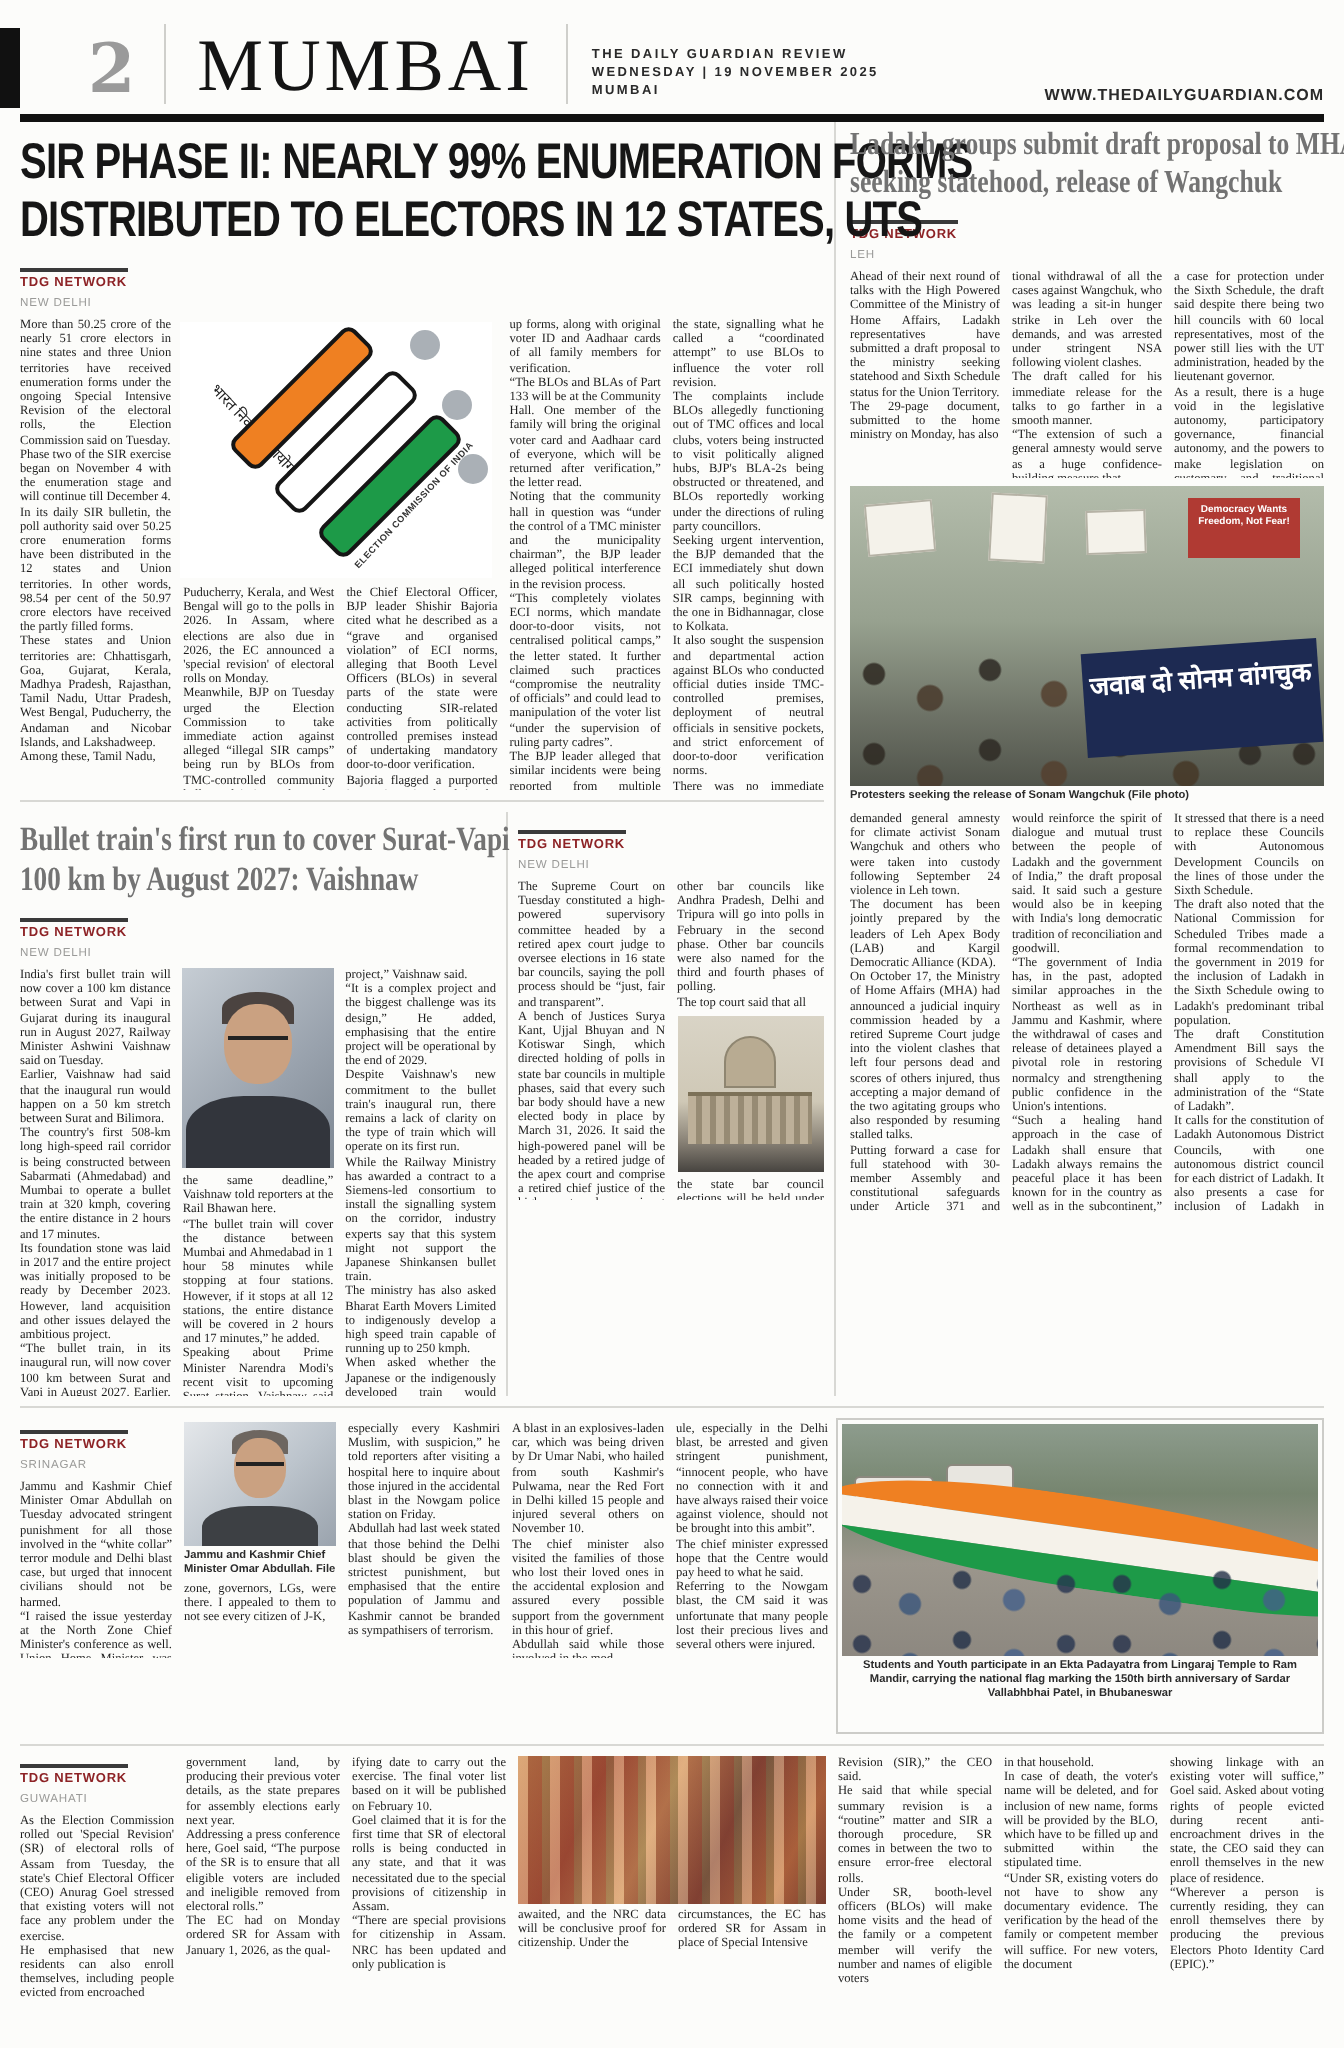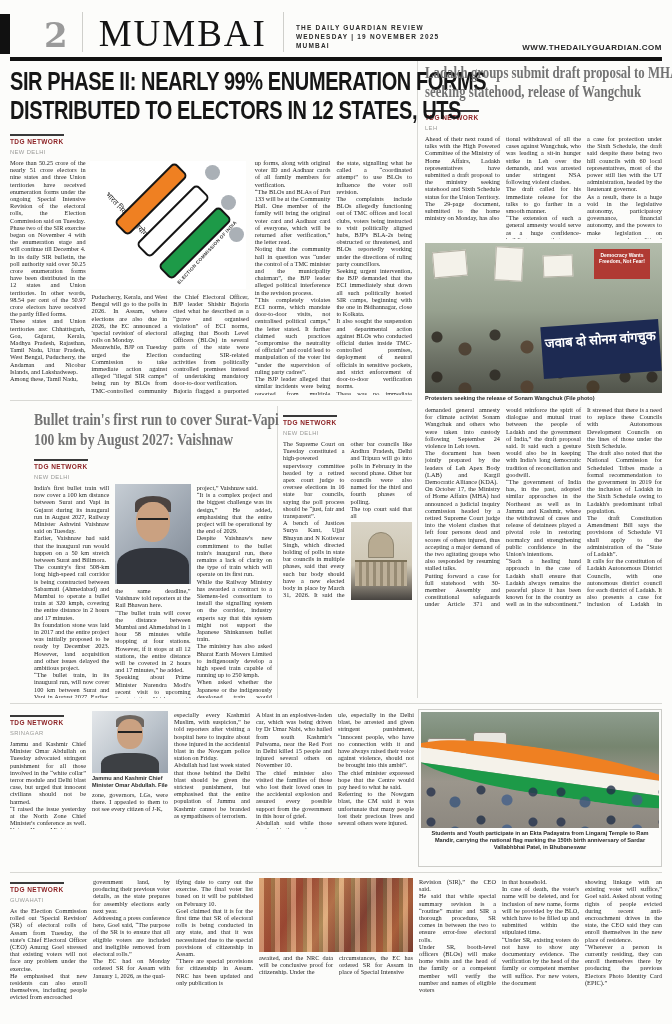--- a/index.html
+++ b/index.html
@@ -53,21 +53,21 @@
   .photo { position:relative; overflow:hidden; }
   .protest { height:150px; margin:4px 0 2px 0; background:linear-gradient(#b3bcab 0%, #97a18f 45%, #6f7468 75%, #51544b 100%); }
   .placard { position:absolute; background:#f4f2ea; border:1px solid #b5b2a5; }
   .placard-red { position:absolute; background:#b03a33; color:#fff; font-family:"Liberation Sans", sans-serif; font-size:5px; font-weight:bold; line-height:6px; padding:3px; text-align:center; }
   .banner-navy { position:absolute; right:2px; bottom:18px; width:118px; height:52px; background:#1d2a52; transform:rotate(-4deg); color:#fff; font-size:13px; font-weight:bold; text-align:center; line-height:17px; padding-top:8px; }
   .crowd { position:absolute; left:0; right:0; bottom:0; height:70px;
     background-image:radial-gradient(circle at 12px 14px, #2e2922 0 5px, transparent 6px), radial-gradient(circle at 40px 26px, #4a3b2d 0 6px, transparent 7px), radial-gradient(circle at 70px 12px, #2e2a24 0 5px, transparent 6px), radial-gradient(circle at 102px 24px, #54402f 0 6px, transparent 7px), radial-gradient(circle at 135px 10px, #2b2620 0 5px, transparent 6px), radial-gradient(circle at 168px 24px, #463827 0 6px, transparent 7px), radial-gradient(circle at 200px 14px, #2e2a24 0 5px, transparent 6px);
     background-size:215px 40px; opacity:.85; }
   
   .mid-row { display:flex; height:292px; overflow:hidden; }
-  .bullet { width:238px;margin-left:24px; }
+  .bullet { width:238px; }
   .bullet .serif-head { font-size:17px; line-height:20px; margin-top:4px; }
   .sc { flex:1; min-width:0; }
   .sc .serif-head { font-size:18px; line-height:21px; margin-top:4px; }
   .mid-cols { height:218px; overflow:hidden; }
   .portrait { height:100px; margin-bottom:3px; position:relative; overflow:hidden; }
   .vaishnaw { background:linear-gradient(135deg,#c6cdd4,#99a2ad 60%,#7d8792); }
   .head-c { position:absolute; left:50%; top:18px; transform:translateX(-50%); width:34px; height:40px; border-radius:46%; background:#caa181; }
   .hair { position:absolute; left:50%; top:12px; transform:translateX(-50%); width:36px; height:16px; border-radius:50% 50% 0 0; background:#4b4340; }
   .specs { position:absolute; left:50%; top:34px; transform:translateX(-50%); width:30px; height:7px; border-top:2px solid #222; }
   .torso { position:absolute; left:50%; bottom:-6px; transform:translateX(-50%); width:72px; height:42px; border-radius:40% 40% 0 0; background:#32353c; }

